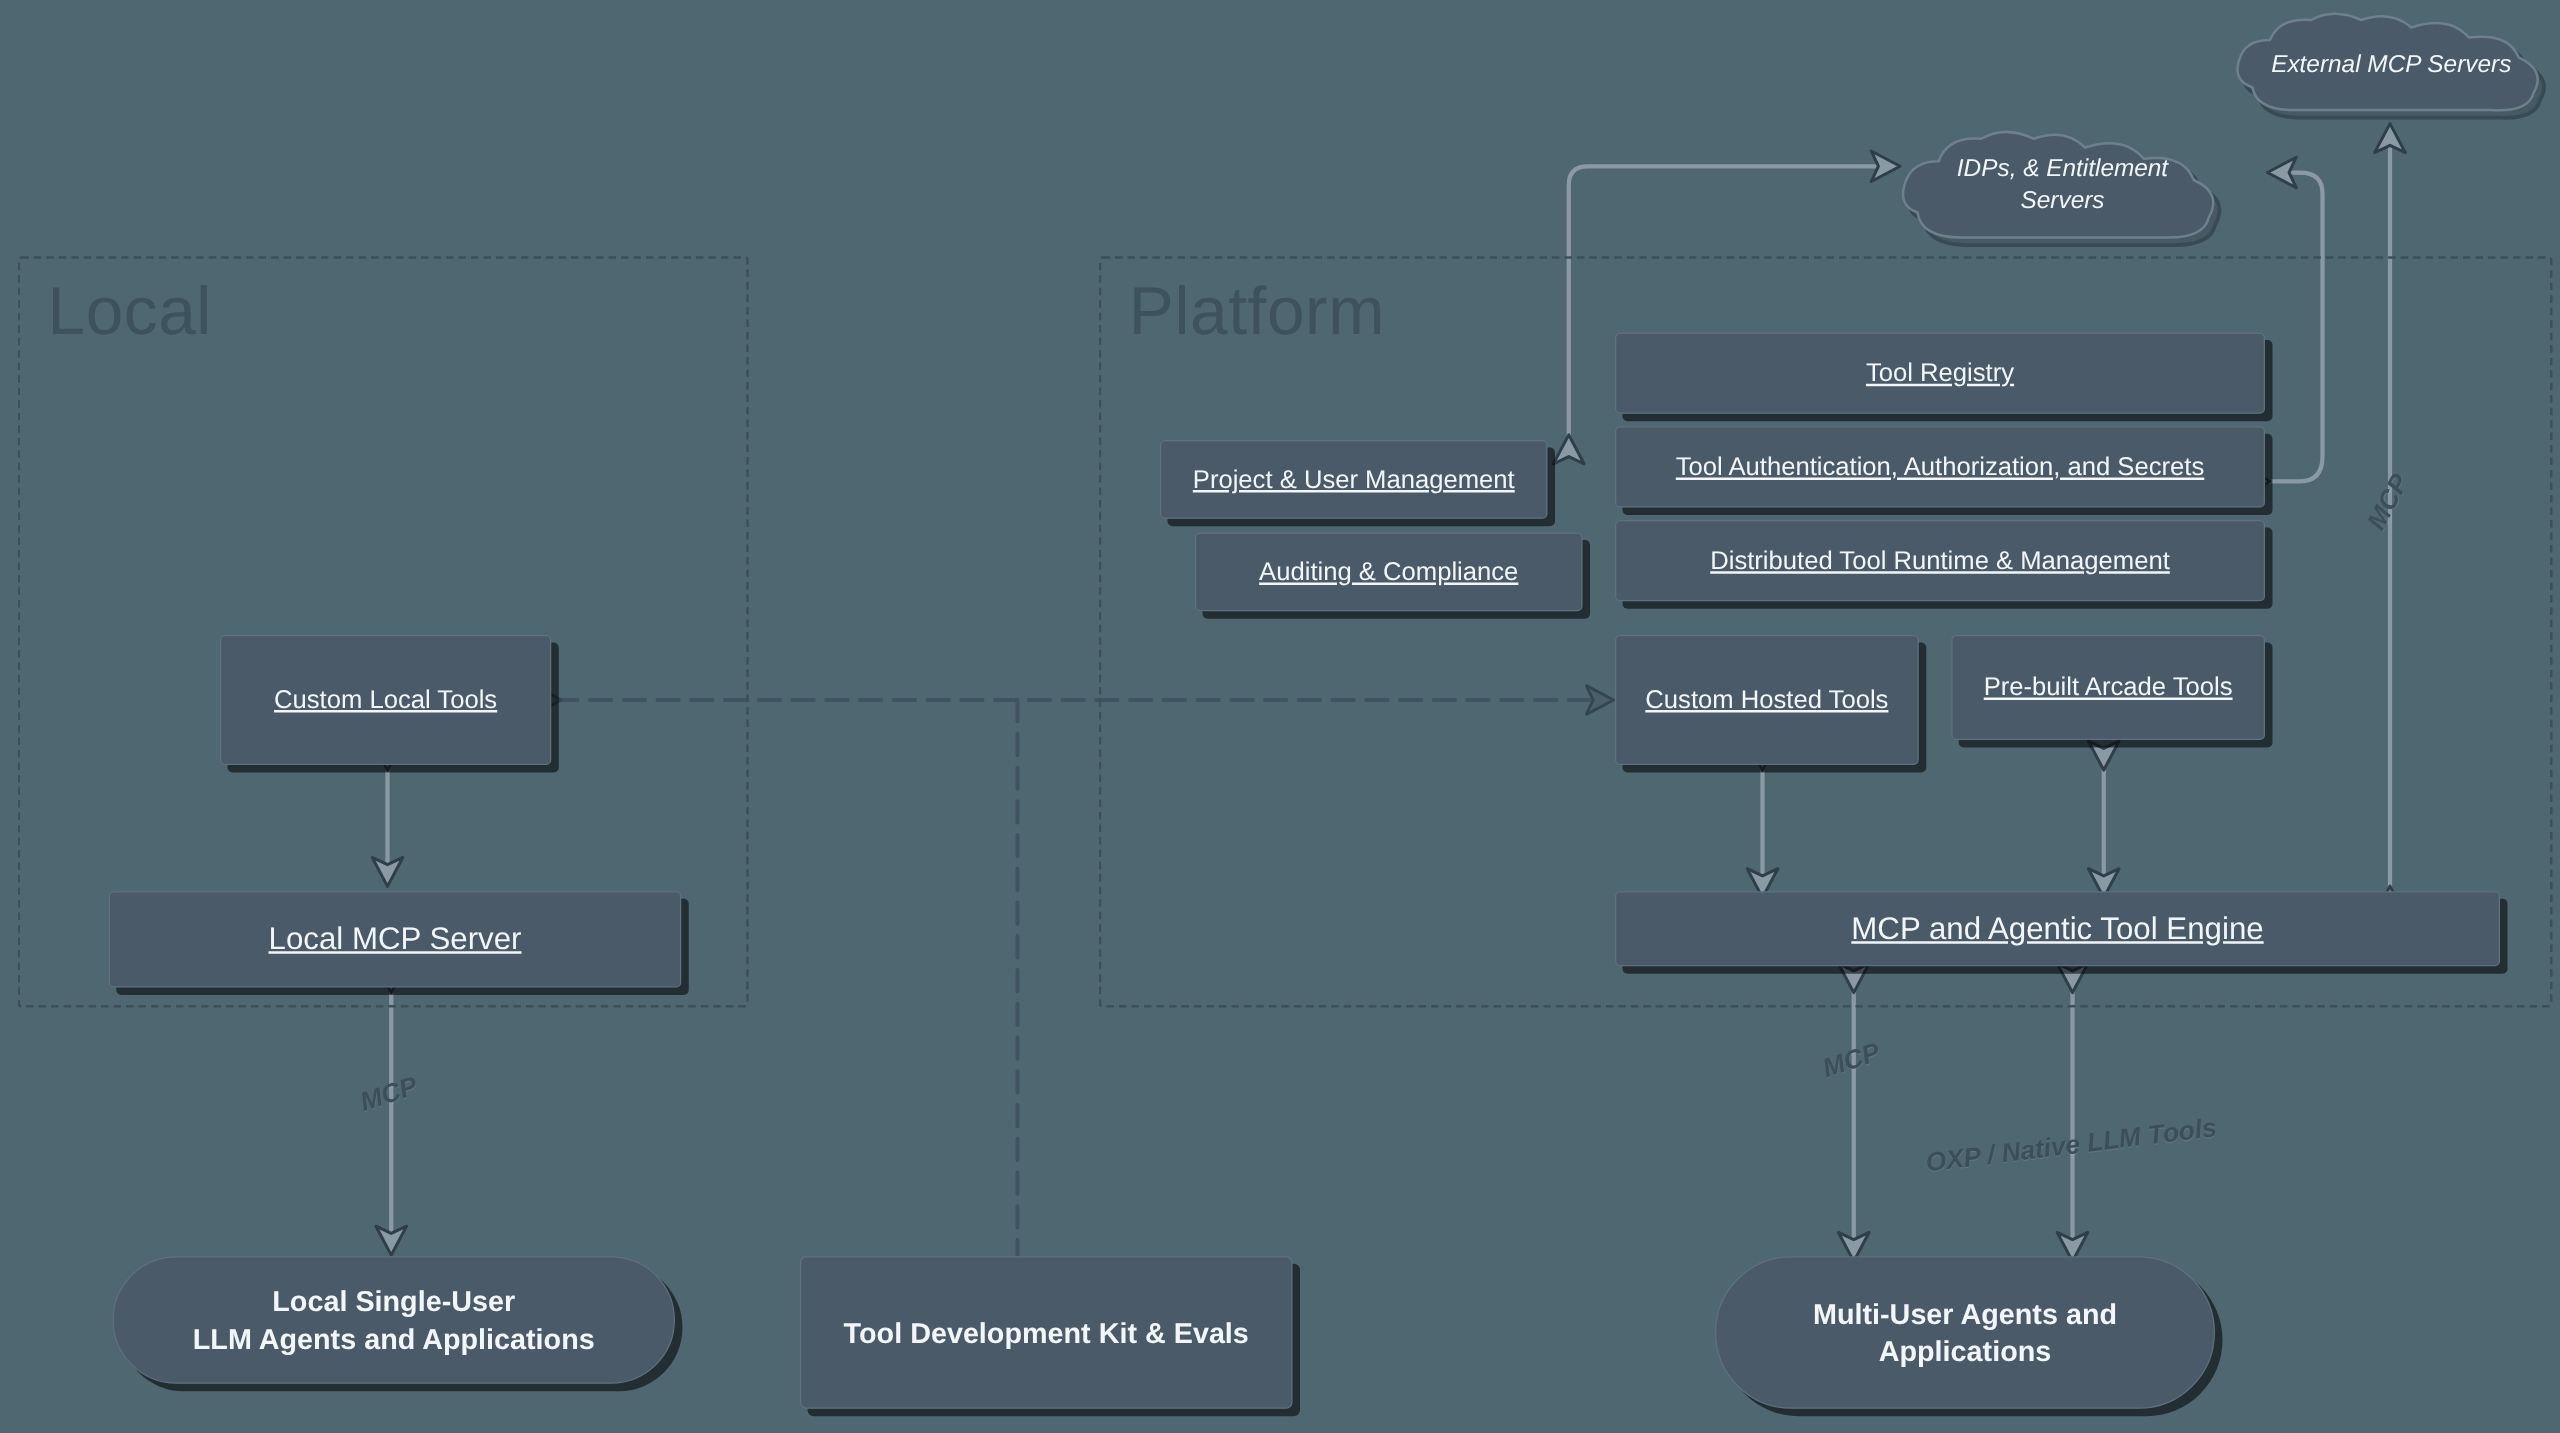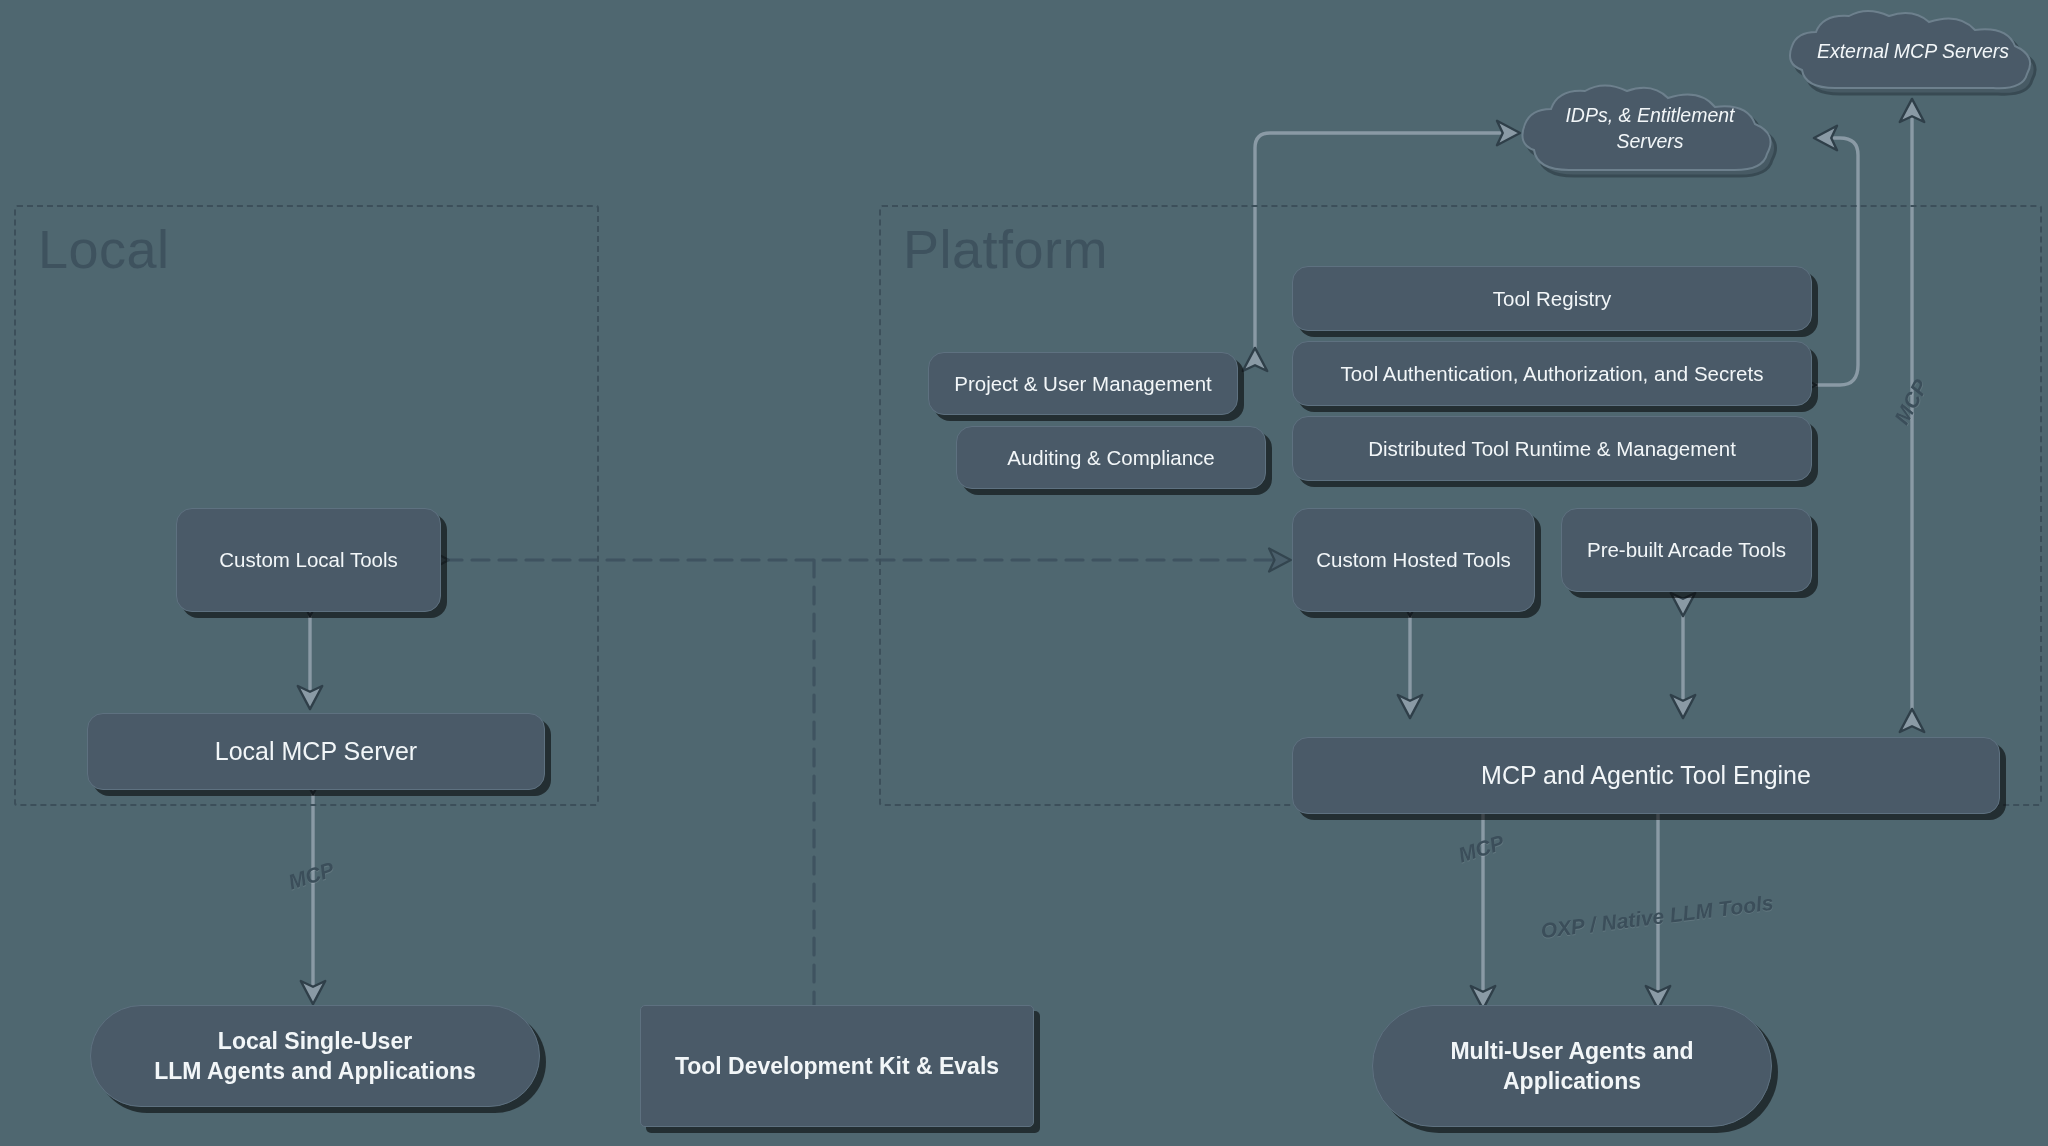--- a/index.html
+++ b/index.html
@@ -9,21 +9,21 @@
   #stage{position:absolute;inset:0;width:2048px;height:1146px;}
 
   svg#wires{position:absolute;left:0;top:0;width:2048px;height:1146px;}
 
   
   .node{position:absolute;box-sizing:border-box;
         background:#4a5a68;border:1.5px solid #5e7180;
         box-shadow:6px 6px 0 rgba(0,0,0,.55);
         display:flex;align-items:center;justify-content:center;text-align:center;
         color:#f2f6f8;}
-  .node.r8{border-radius:16px;}
+  .node.r8{border-radius:4px;text-decoration:underline;}
   .node.r4{border-radius:5px;margin-left:24px;}
   .node .lbl{padding:0 14px;line-height:1.32;}
 
   .sz-md .lbl{font-size:20.5px;font-weight:400;}
   .sz-lg .lbl{font-size:25px;font-weight:400;}
   .sz-bold .lbl{font-size:23px;font-weight:700;}
 
   
   .pill{border-radius:999px;}
 
@@ -101,21 +101,21 @@
                  Q84,-4 106,6 Q130,-2 146,12 Q176,2 192,20 Q224,16 232,36
                  Q254,46 244,64 Q240,80 210,78 Z" fill="#44545f" stroke="#2d3c45" stroke-width="3" transform="translate(5,6)" opacity=".65"></path>
         <path d="M52,78 Q22,78 19,60 Q2,54 9,36 Q14,22 33,22 Q40,4 66,6
                  Q84,-4 106,6 Q130,-2 146,12 Q176,2 192,20 Q224,16 232,36
                  Q254,46 244,64 Q240,80 210,78 Z" fill="#4a5a68" stroke="#6d808d" stroke-width="2"></path>
       </g>
     </svg>
     <div class="ctext" style="top:46%;">External MCP Servers</div>
   </div>
 
-  <div class="cloud" style="left:1510px;top:80px;width:280px;height:110px;">
+  <div class="cloud" style="left:1510px;top:100px;width:280px;height:110px;">
     <svg viewBox="0 0 280 110" width="280" height="110">
       <g transform="translate(5,4)">
         <path d="M54,86 Q22,86 19,66 Q2,60 10,40 Q16,25 36,25 Q43,5 70,7
                  Q89,-4 112,7 Q137,-2 153,14 Q184,4 200,23 Q232,19 240,40
                  Q263,50 252,70 Q248,87 216,86 Z" fill="#44545f" stroke="#2d3c45" stroke-width="3" transform="translate(5,6)" opacity=".65"></path>
         <path d="M54,86 Q22,86 19,66 Q2,60 10,40 Q16,25 36,25 Q43,5 70,7
                  Q89,-4 112,7 Q137,-2 153,14 Q184,4 200,23 Q232,19 240,40
                  Q263,50 252,70 Q248,87 216,86 Z" fill="#4a5a68" stroke="#6d808d" stroke-width="2"></path>
       </g>
     </svg>
@@ -143,21 +143,21 @@
   </div>
 
   <div class="node r8 sz-md" style="left:1292px;top:508px;width:243px;height:104px;">
     <span class="lbl">Custom Hosted Tools</span>
   </div>
 
   <div class="node r8 sz-md" style="left:1561px;top:508px;width:251px;height:84px;">
     <span class="lbl">Pre-built Arcade Tools</span>
   </div>
 
-  <div class="node r8 sz-lg" style="left:1292px;top:713px;width:708px;height:77px;margin-top:24px;">
+  <div class="node r8 sz-lg" style="left:1292px;top:713px;width:708px;height:60px;">
     <span class="lbl">MCP and Agentic Tool Engine</span>
   </div>
 
   <div class="node r8 sz-md" style="left:176px;top:508px;width:265px;height:104px;">
     <span class="lbl">Custom Local Tools</span>
   </div>
 
   <div class="node r8 sz-lg" style="left:87px;top:713px;width:458px;height:77px;">
     <span class="lbl">Local MCP Server</span>
   </div>

